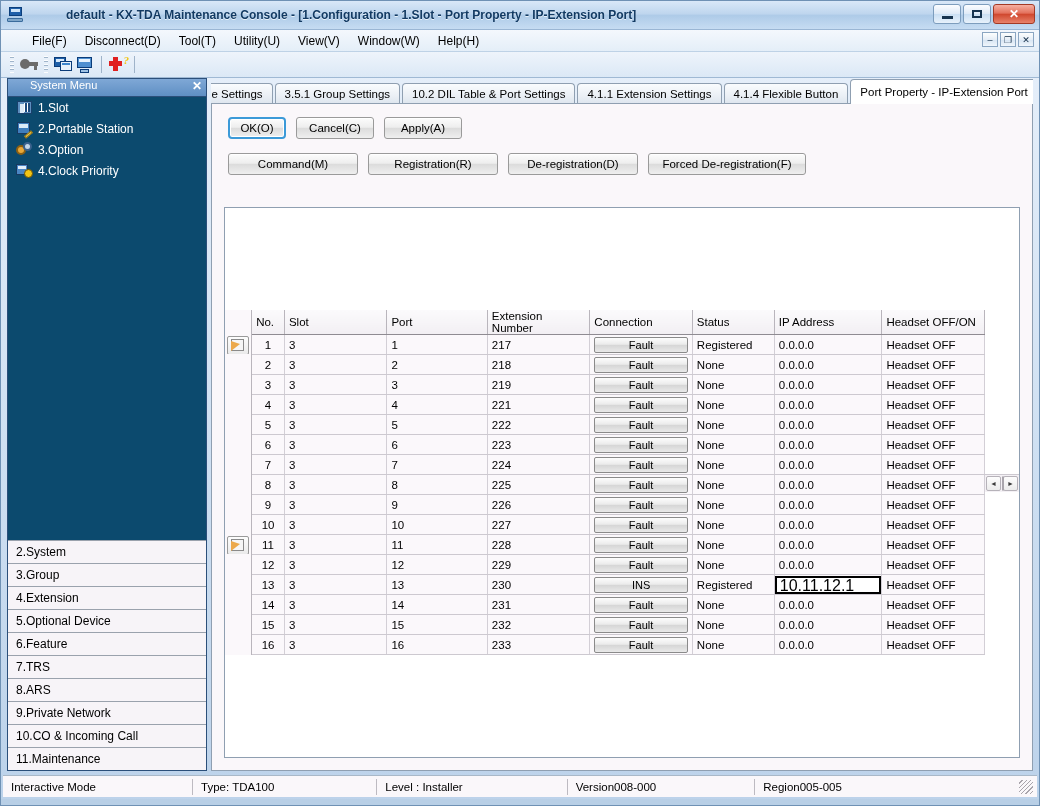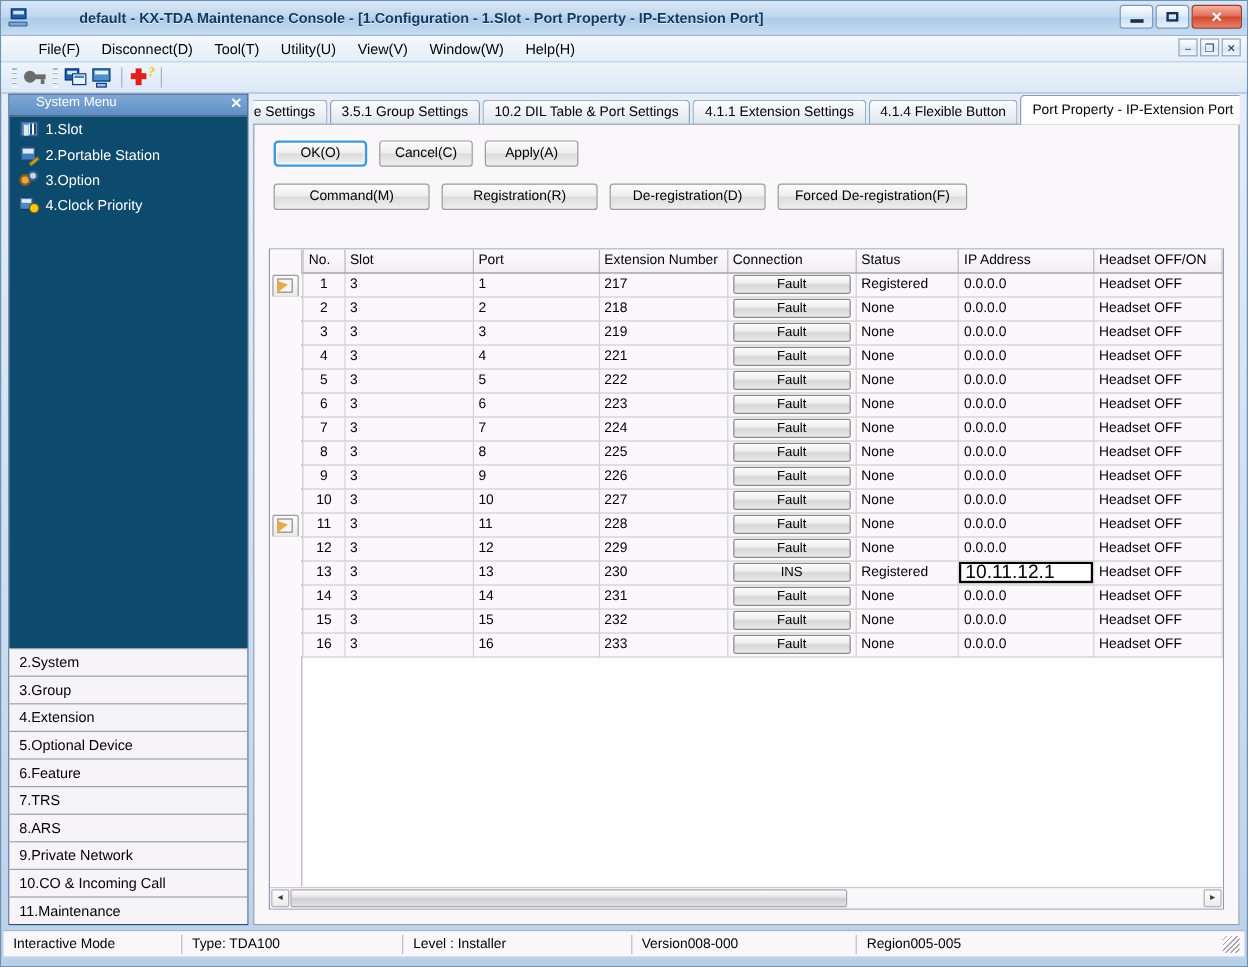--- a/index.html
+++ b/index.html
@@ -171,28 +171,28 @@
     border:1px solid #9a9a9a;border-radius:3px;
     box-shadow:inset 0 1px 0 #fff;
   }
   .btn.focus{
     border:2px solid #3c9ad8;border-radius:4px;
     box-shadow:inset 0 0 0 1px #fff;
   }
   #row1{margin-top:13px;}
   #row2{margin-top:14px;}
   #row1 .btn{width:78px;}
-  #row1 .btn.focus{width:78px;}
+  #row1 .btn.focus{width:58px;}
   #row2 .btn{width:130px;}
   #row2 .btn.wide{width:158px;}
   
   #gridwrap{
     position:absolute;left:12px;top:103px;right:12px;bottom:12px;
     border:1px solid #8f9fb1;background:#fff;
-    display:flex;flex-direction:column;box-sizing:border-box;
+    display:flex;box-sizing:border-box;align-items:center;
   }
   table.grid{border-collapse:collapse;table-layout:fixed;width:100%;font-size:12px;}
   table.grid th{
     height:19px;font-weight:normal;text-align:left;padding:0 4px;
     background:linear-gradient(180deg,#fbfafc 0%,#f2eff3 100%);
     border-right:1px solid #b9b5bc;border-bottom:1px solid #8f8b92;
     color:#000;font-size:11.5px;box-sizing:border-box;
   }
   table.grid th.corner{padding:0;text-align:center;width:26px;background:#f2eff3;}
   .cornerbtn{
@@ -666,21 +666,21 @@
             <div class="sb-arrow">►</div>
           </div>
         </div>
 
       </div>
     </div>
   </div>
 
   <div id="statusbar">
     <div class="st-cell first">Interactive Mode</div>
-    <div class="st-cell" style="margin-left:47px">Type: TDA100</div>
+    <div class="st-cell" style="margin-left:88px">Type: TDA100</div>
     <div class="st-cell" style="margin-left:94px">Level : Installer</div>
     <div class="st-cell" style="margin-left:96px">Version008-000</div>
     <div class="st-cell" style="margin-left:90px">Region005-005</div>
     <div id="st-grip"></div>
   </div>
   <div id="bottom-strip"></div>
 
 </div>
 
 </body></html>

